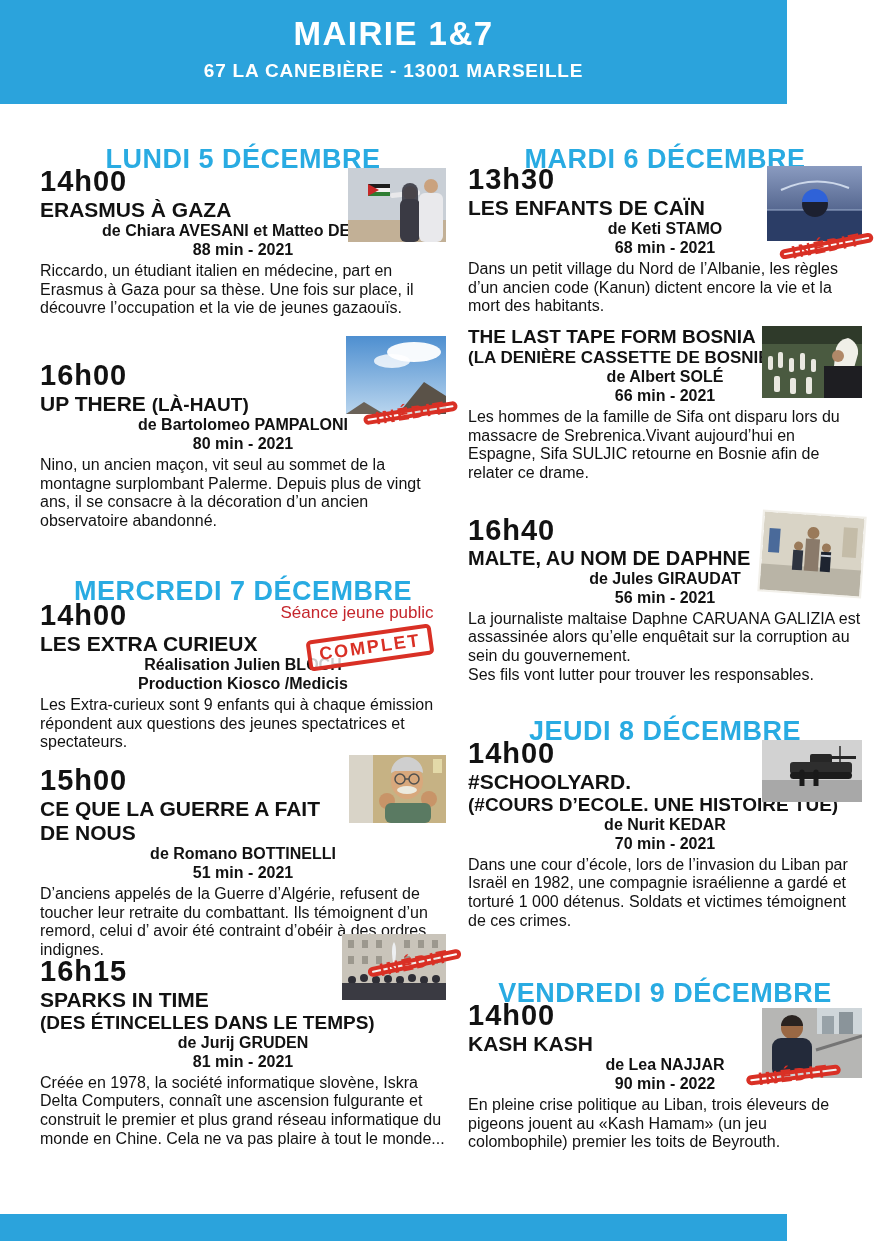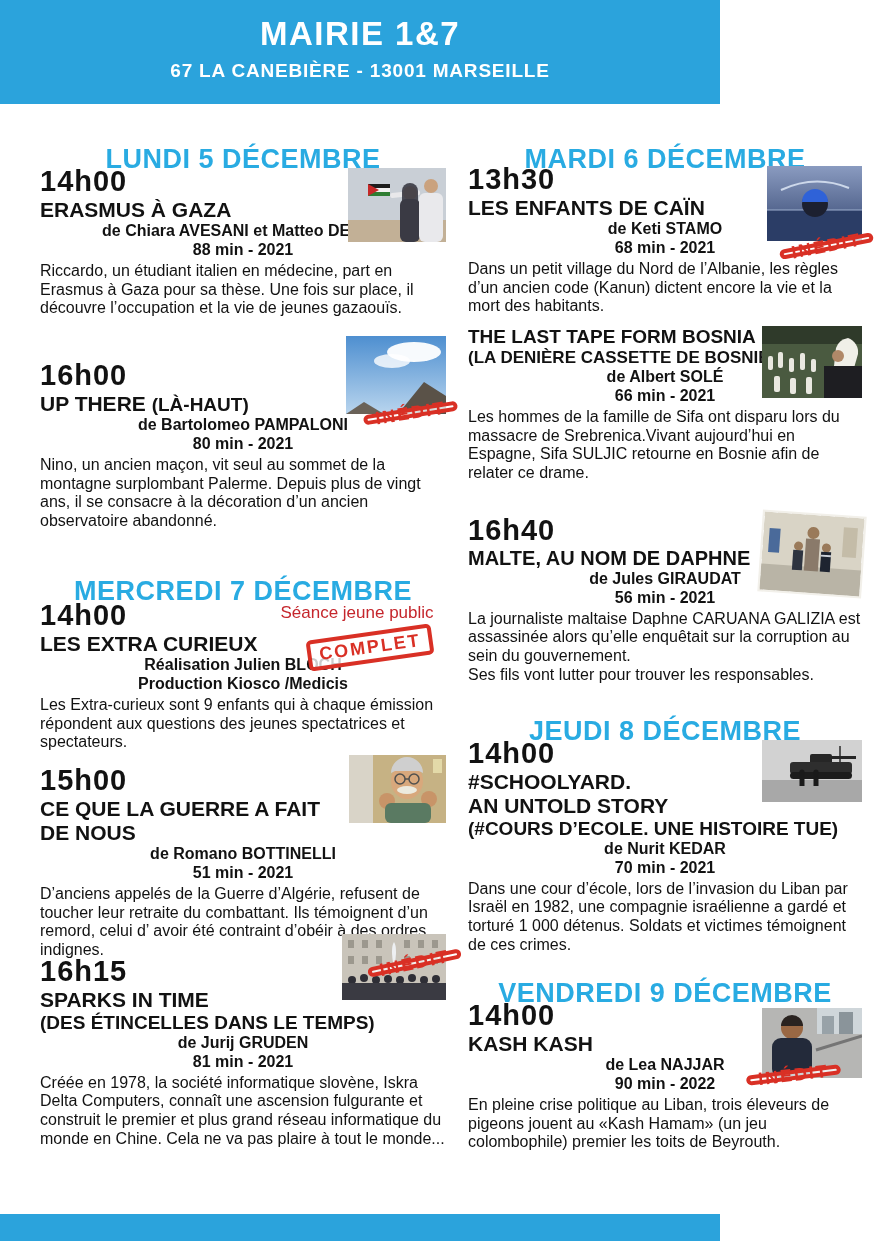--- a/index.html
+++ b/index.html
@@ -1,19 +1,19 @@
 <!DOCTYPE html>
 <html><head>
 <meta charset="utf-8">
 <style>
   html,body{margin:0;padding:0;background:#fff;}
   .page{position:relative;width:875px;height:1241px;background:#ffffff;overflow:hidden;
         font-family:"Liberation Sans",sans-serif;color:#121212;}
   
-  .band{position:absolute;left:0;width:720px;background:#2BA3DC;}
+  .band{position:absolute;left:0;width:787px;background:#2BA3DC;}
   .band.top{top:0;height:104px;text-align:center;color:#ffffff;}
   .band.bottom{top:1214px;height:27px;}
   .org{padding-top:15px;font-size:33px;font-weight:bold;letter-spacing:1.5px;}
   .addr{margin-top:7px;font-size:19px;font-weight:bold;letter-spacing:0.8px;}
   
   .day{position:absolute;font-size:27px;font-weight:bold;color:#29ABE2;text-align:center;letter-spacing:0.5px;}
   .lcol{left:40px;width:406px;}
   .rcol{left:468px;width:394px;}
   
   .entry{position:absolute;}
@@ -283,21 +283,20 @@
         <rect x="28" y="22" width="62" height="12" rx="3" fill="#2e2e2e"></rect>
         <rect x="28" y="32" width="62" height="7" rx="3.5" fill="#1c1c1c"></rect>
         <circle cx="40" cy="32" r="2.6" fill="#1a1a1a"></circle>
           <rect x="37.5" y="33" width="5" height="13" fill="#1a1a1a"></rect>
         <circle cx="54" cy="32" r="2.6" fill="#1a1a1a"></circle>
           <rect x="51.5" y="33" width="5" height="13" fill="#1a1a1a"></rect>
       </svg>
     </div>
     <div class="time">14h00</div>
     <div class="title">#SCHOOLYARD.</div>
-    <div class="title">AN UNTOLD STORY</div>
     <div class="subtitle">(#COURS D’ECOLE. UNE HISTOIRE TUE)</div>
     <div class="credit">de Nurit KEDAR</div>
     <div class="duration">70 min - 2021</div>
     <div class="desc">Dans une cour d’école, lors de l’invasion du Liban par Israël en 1982, une compagnie israélienne a gardé et torturé 1 000 détenus. Soldats et victimes témoignent de ces crimes.</div>
   </article>
 
   <h2 class="day rcol" style="top:956px;">VENDREDI 9 DÉCEMBRE</h2>
 
   <article class="entry rcol" style="top:1000px;">
     <div class="thumb t-kash">

